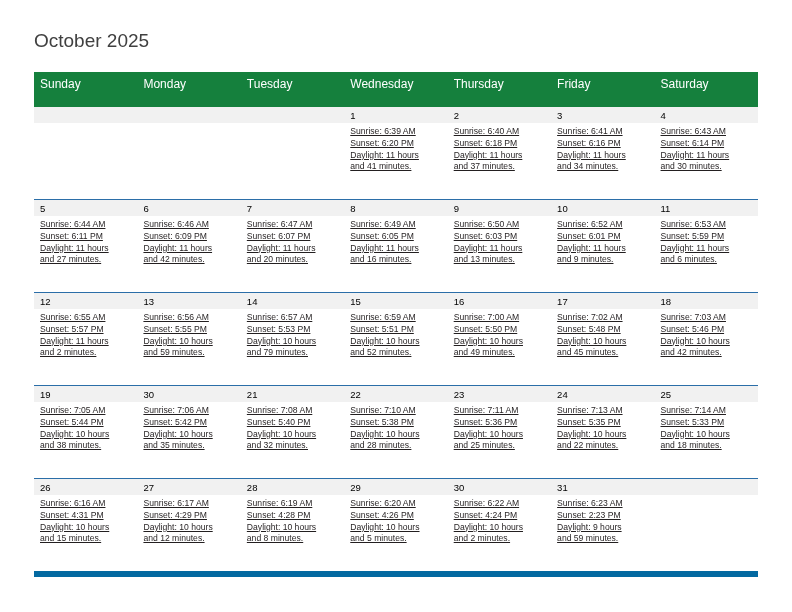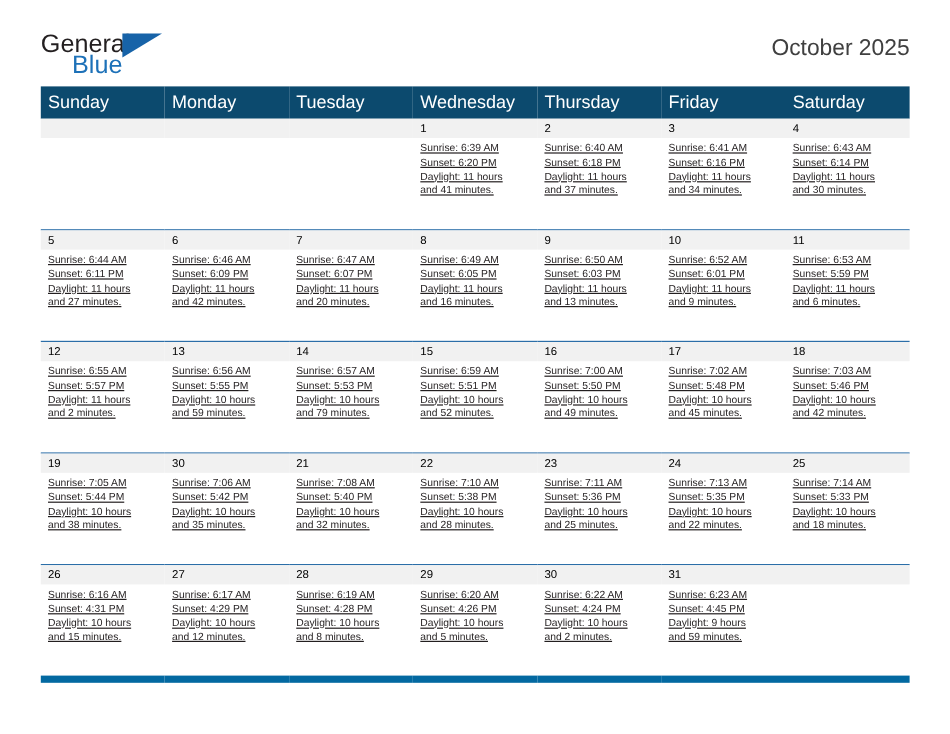--- a/index.html
+++ b/index.html
@@ -87,26 +87,26 @@
   
   .calendar {
     width: 724px;
     border-collapse: collapse;
     table-layout: fixed;
     font-size: 8px;
   }
   .calendar col { width: 103.43px; }
 
   .dow-row th {
-    background: #0c4a6e;
+    background: #15803d;
     color: #ffffff;
-    font-size: 15px;
+    font-size: 12px;
     font-weight: normal;
     text-align: left;
-    padding: 5px 0 5px 6px;
+    padding: 5px 0 16px 6px;
     height: 12px;
     box-sizing: border-box;
     border: none;
   }
 
   .week-row td {
     vertical-align: top;
     height: 92px;
     padding: 0;
     border-top: 1px solid #2b6ea8;
@@ -146,25 +146,20 @@
   }
   .details div { white-space: nowrap; }
 </style>
 </head>
 <body>
 
 <div class="page">
 
   <div class="header">
 
-    <div class="brand">
-      <span class="brand-general">General</span>
-      <span class="brand-flag"></span>
-      <span class="brand-blue">Blue</span>
-    </div>
 
     <div class="title-block">
       <div class="month-title">October 2025</div>
     </div>
 
   </div>
 
   <table class="calendar">
     <colgroup>
       <col>
@@ -539,21 +534,21 @@
                 <div>Daylight: 10 hours</div>
                 <div>and 2 minutes.</div>
               </div>
             </div>
           </td>
           <td>
             <div class="cell">
               <div class="datestrip">31</div>
               <div class="details">
                 <div>Sunrise: 6:23 AM</div>
-                <div>Sunset: 4:45 PM</div>
+                <div>Sunset: 2:23 PM</div>
                 <div>Daylight: 9 hours</div>
                 <div>and 59 minutes.</div>
               </div>
             </div>
           </td>
           <td>
             <div class="cell empty">
               <div class="datestrip"></div>
             </div>
           </td>

